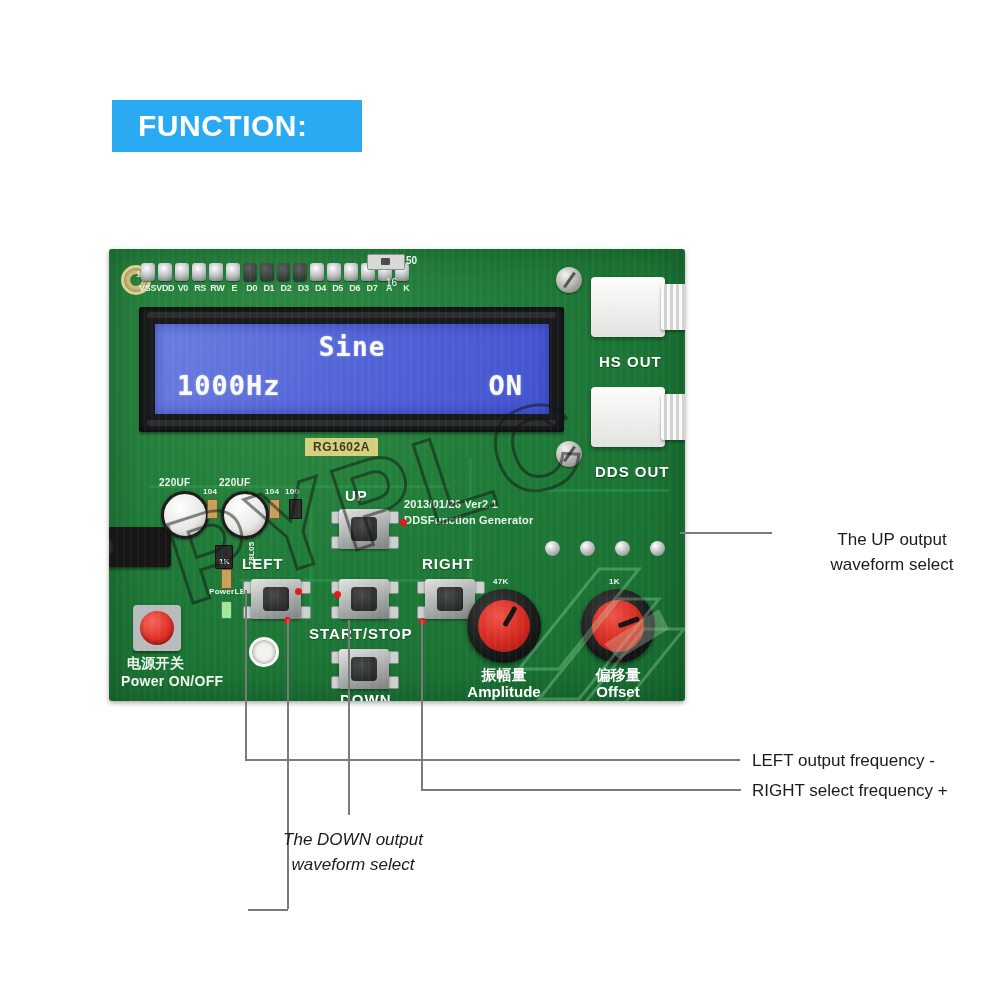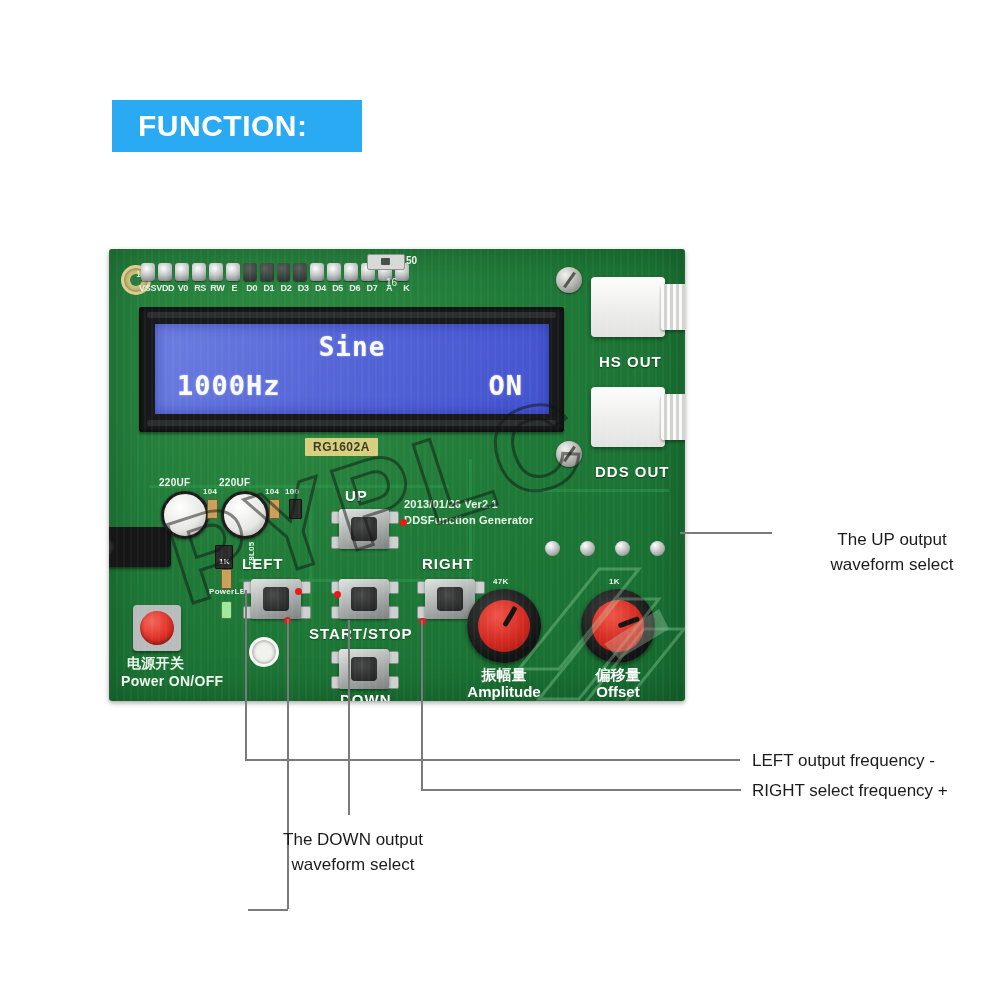--- a/index.html
+++ b/index.html
@@ -368,17 +368,17 @@
   <div class="ln lnv" style="left:275px;top:619px;height:290px;"></div>
   <div class="ln lnh" style="left:236px;top:909px;width:40px;"></div>
 
   <div class="anno ctr" style="left:770px;top:528px;width:220px;">The UP output
 waveform select</div>
 
   <div class="anno" style="left:740px;top:749px;width:260px;">LEFT output frequency -</div>
 
   <div class="anno" style="left:740px;top:779px;width:260px;">RIGHT select frequency +</div>
 
-  <div class="anno ctr" style="left:246px;top:828px;width:190px;">The DOWN output
+  <div class="anno ctr" style="left:246px;top:828px;width:190px;font-style:italic;">The DOWN output
 waveform select</div>
 
 
 </div>
 
 </body></html>

